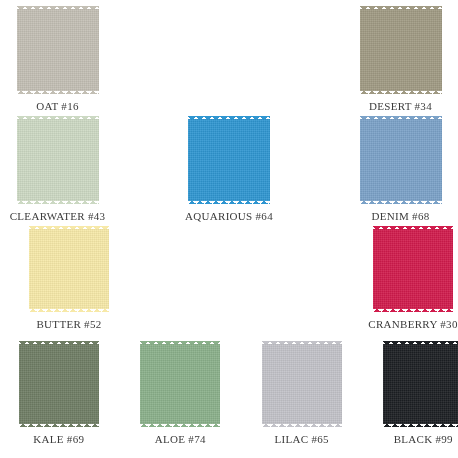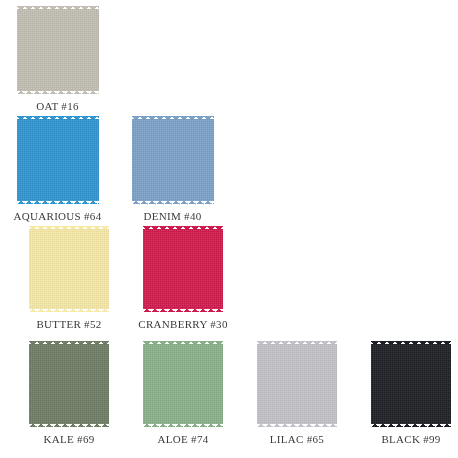--- a/index.html
+++ b/index.html
@@ -12,23 +12,24 @@
   #chart{
     position:relative;
     width:458px;height:458px;
     box-sizing:border-box;
     padding-top:6px;
     display:flex;
     flex-direction:column;
   }
   .swatch-row{
     display:flex;
-    justify-content:flex-start;
+    justify-content:space-between;
     align-items:flex-start;
     width:100%;
+    gap:28px;
   }
   .row-3col{height:110px;}
   .row-4col{height:115px;padding-left:12px;}
   .row-3col .swatch-cell{width:115px;}
   .row-4col .swatch-cell{width:114px;}
 
   .swatch-cell{
     display:flex;
     flex-direction:column;
     align-items:center;
@@ -103,41 +104,61 @@
       <div class="swatch-cell">
         <div class="swatch-chip" style="--c: #c3bfb4;">
           <div class="pink-edge pink-top"></div>
           <div class="pink-edge pink-bottom"></div>
           <div class="pink-edge pink-left"></div>
           <div class="pink-edge pink-right"></div>
           <div class="chip-body"></div>
         </div>
         <div class="swatch-label">OAT #16</div>
       </div>
+      <div class="swatch-cell">
+        <div class="swatch-chip" style="--c: #a09a83;">
+          <div class="pink-edge pink-top"></div>
+          <div class="pink-edge pink-bottom"></div>
+          <div class="pink-edge pink-left"></div>
+          <div class="pink-edge pink-right"></div>
+          <div class="chip-body"></div>
+        </div>
+        <div class="swatch-label">DESERT #34</div>
+      </div>
     </div>
     <div class="swatch-row row-3col">
       <div class="swatch-cell">
+        <div class="swatch-chip" style="--c: #ccd9c3;">
+          <div class="pink-edge pink-top"></div>
+          <div class="pink-edge pink-bottom"></div>
+          <div class="pink-edge pink-left"></div>
+          <div class="pink-edge pink-right"></div>
+          <div class="chip-body"></div>
+        </div>
+        <div class="swatch-label">CLEARWATER #43</div>
+      </div>
+      <div class="swatch-cell">
         <div class="swatch-chip" style="--c: #2f96d1;">
           <div class="pink-edge pink-top"></div>
           <div class="pink-edge pink-bottom"></div>
           <div class="pink-edge pink-left"></div>
           <div class="pink-edge pink-right"></div>
           <div class="chip-body"></div>
         </div>
         <div class="swatch-label">AQUARIOUS #64</div>
       </div>
       <div class="swatch-cell">
         <div class="swatch-chip" style="--c: #7ba2c8;">
           <div class="pink-edge pink-top"></div>
           <div class="pink-edge pink-bottom"></div>
           <div class="pink-edge pink-left"></div>
           <div class="pink-edge pink-right"></div>
           <div class="chip-body"></div>
         </div>
-        <div class="swatch-label">DENIM #40</div>
+        <div class="swatch-label">DENIM #68</div>
       </div>
     </div>
     <div class="swatch-row row-4col">
       <div class="swatch-cell">
         <div class="swatch-chip" style="--c: #f7e9a8;">
           <div class="pink-edge pink-top"></div>
           <div class="pink-edge pink-bottom"></div>
           <div class="pink-edge pink-left"></div>
           <div class="pink-edge pink-right"></div>
           <div class="chip-body"></div>

